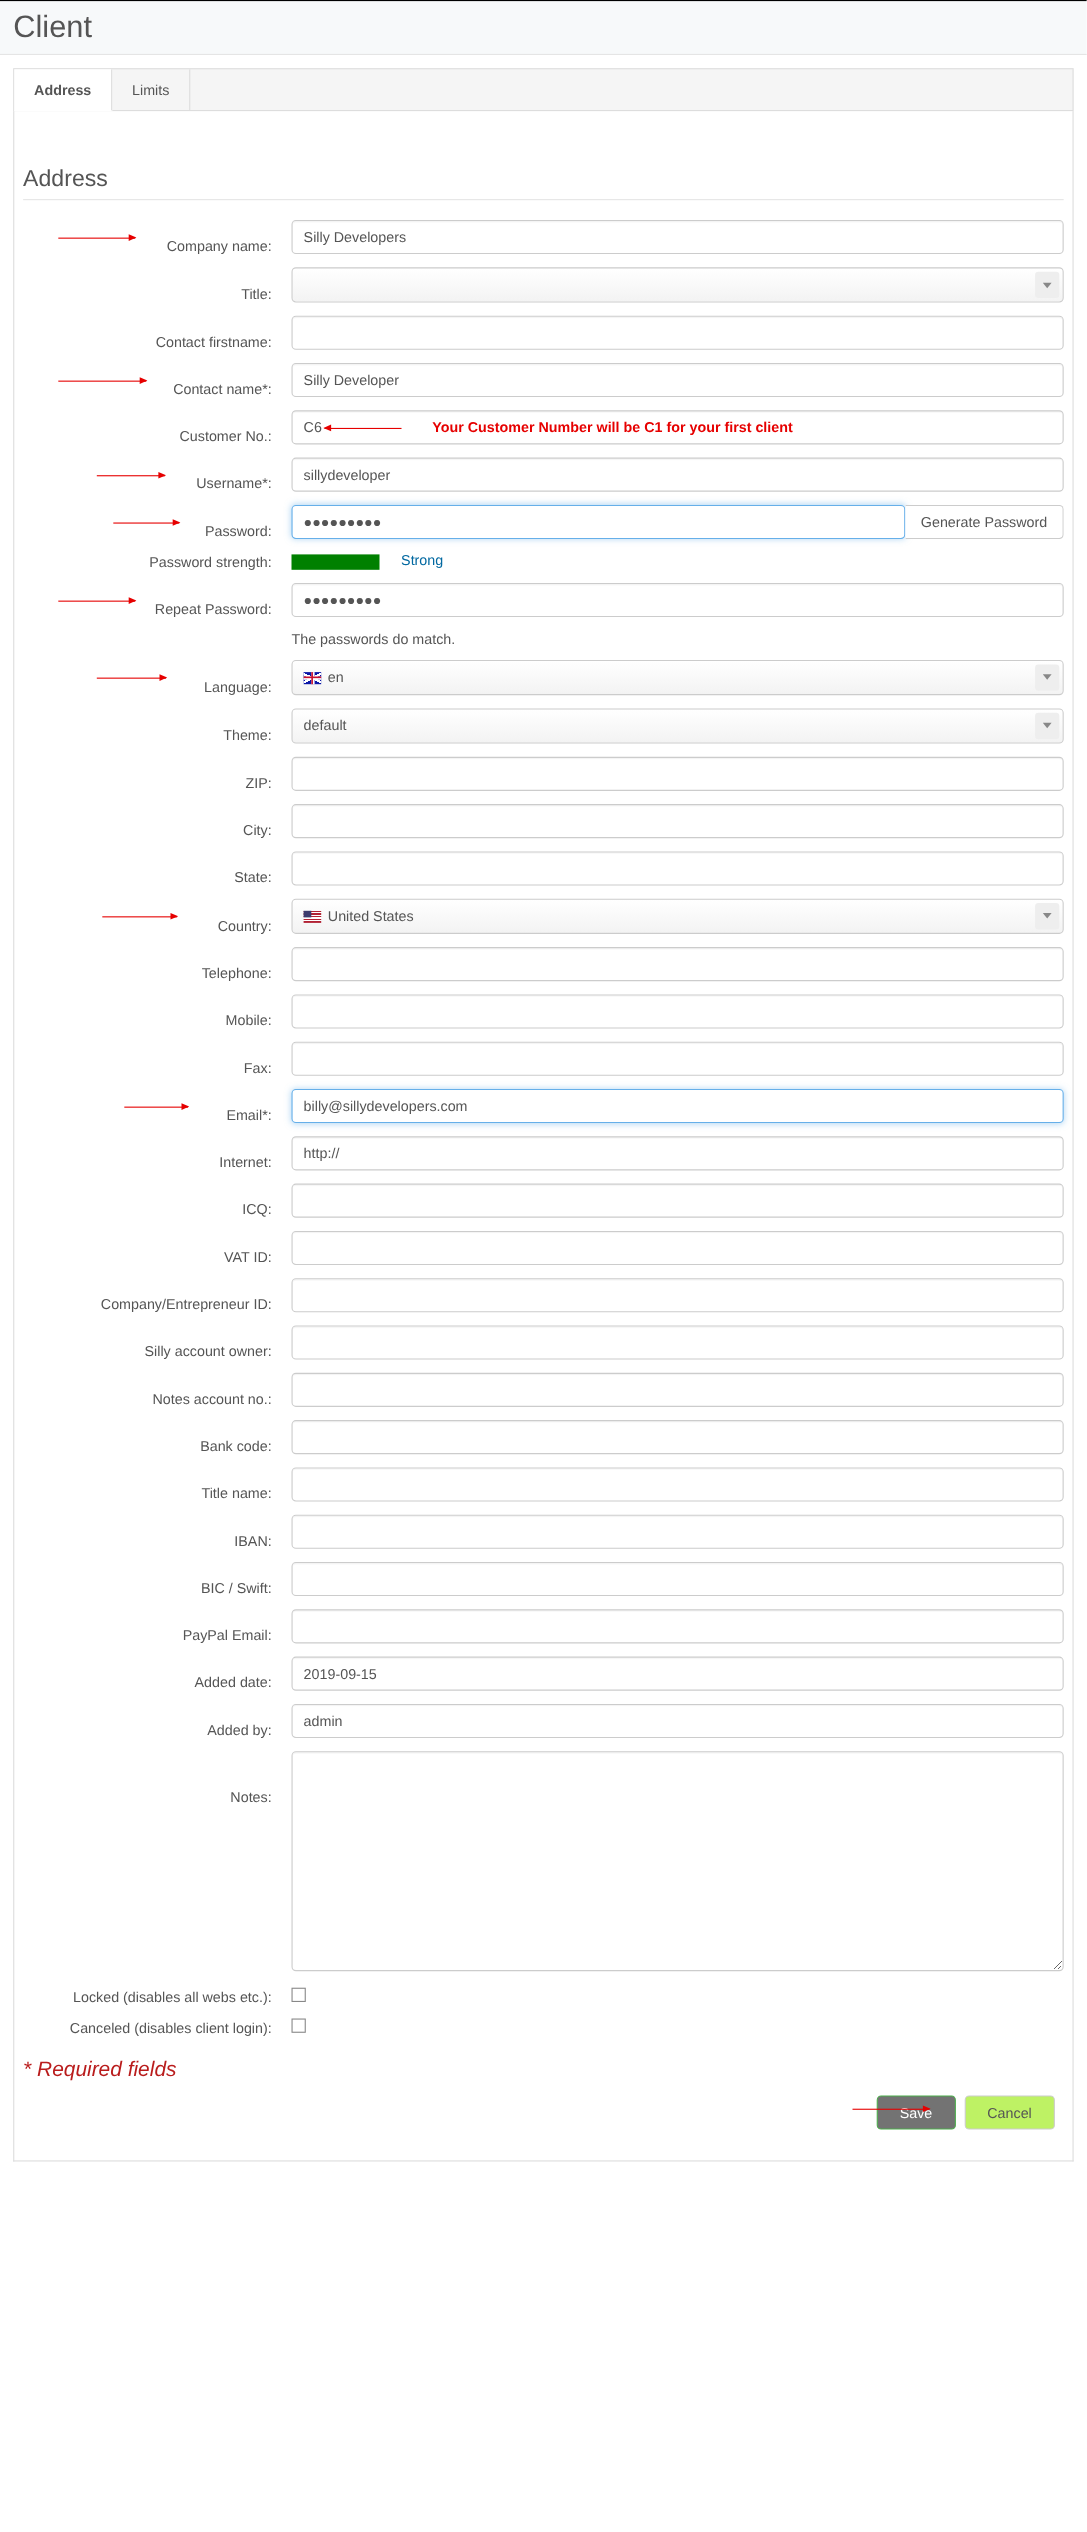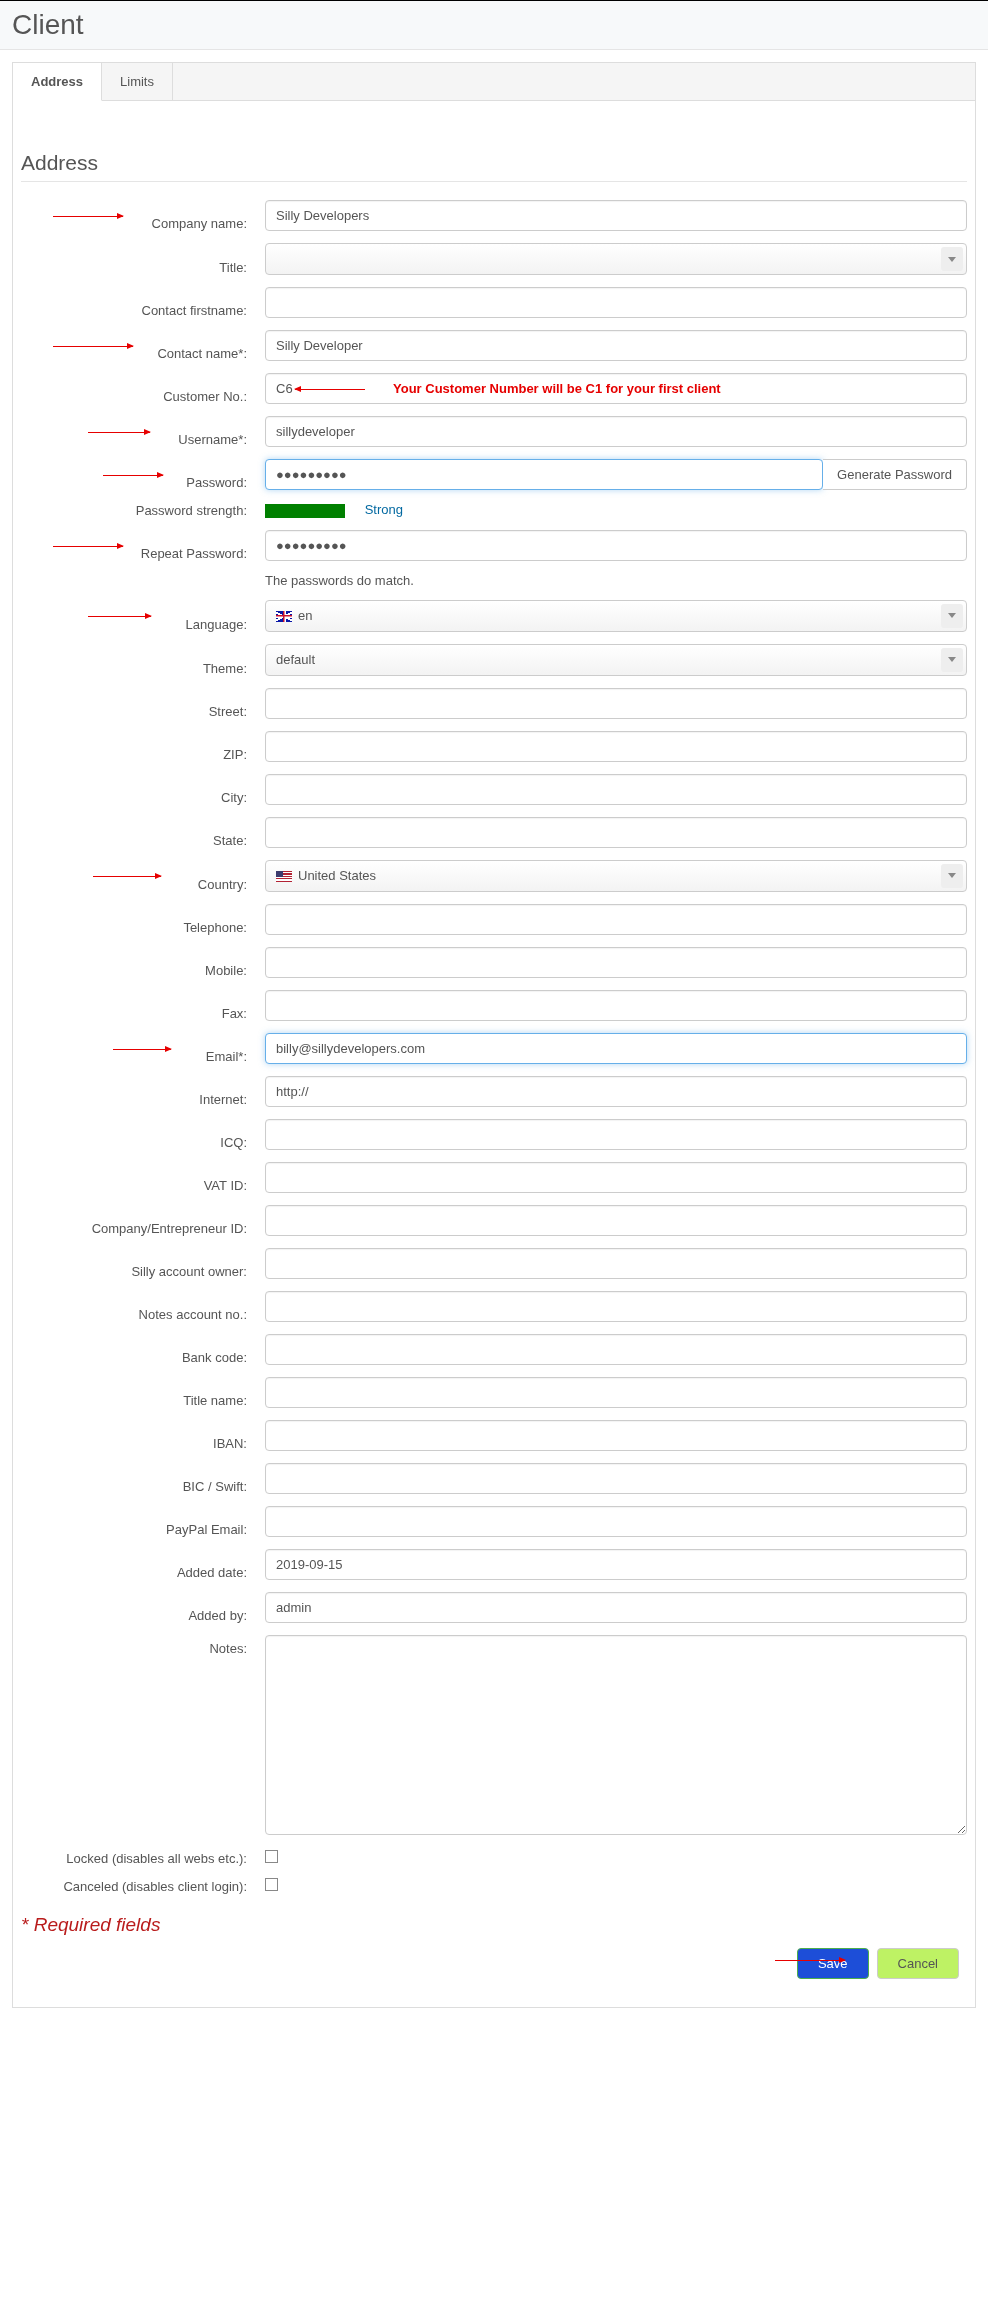--- a/index.html
+++ b/index.html
@@ -200,21 +200,21 @@
 .btn {
   padding: 7px 20px;
   border-radius: 4px;
   font-size: 13px;
   cursor: pointer;
   border: 1px solid #ccc;
   background: #bef264;
   color: #555;
 }
 .btn-save {
-  background: #1d4ed8;
+  background: #737373;
   border-color: #4cae4c;
   color: #fff;
 }
 .arrow {
   position: absolute;
   height: 1px;
   background: #e60000;
   pointer-events: none;
 }
 .arrow::after {
@@ -356,24 +356,20 @@
     </div>
 
     <div class="form-row">
       <div class="lbl">Theme:</div>
       <div class="fld">
           <div class="select"><span>default</span><span class="caret-box"></span></div>
         </div>
     </div>
 
     <div class="form-row">
-        <div class="lbl">Street:</div>
-        <div class="fld"><input type="text" value="" style=""></div>
-      </div>
-    <div class="form-row">
         <div class="lbl">ZIP:</div>
         <div class="fld"><input type="text" value="" style=""></div>
       </div>
     <div class="form-row">
         <div class="lbl">City:</div>
         <div class="fld"><input type="text" value="" style=""></div>
       </div>
     <div class="form-row">
         <div class="lbl">State:</div>
         <div class="fld"><input type="text" value="" style=""></div>
@@ -453,21 +449,21 @@
     <div class="form-row">
         <div class="lbl">Added date:</div>
         <div class="fld"><input type="text" value="2019-09-15" style=""></div>
       </div>
     <div class="form-row">
         <div class="lbl">Added by:</div>
         <div class="fld"><input type="text" value="admin" style=""></div>
       </div>
 
     <div class="form-row top">
-      <div class="lbl" style="padding-top:6px;">Notes:</div>
+      <div class="lbl" style="padding-top:6px;margin-top:28px;">Notes:</div>
       <div class="fld"><textarea style=""></textarea></div>
     </div>
 
     <div class="form-row">
       <div class="lbl">Locked (disables all webs etc.):</div>
       <div class="fld"><span class="checkbox"></span></div>
     </div>
 
     <div class="form-row">
       <div class="lbl">Canceled (disables client login):</div>

